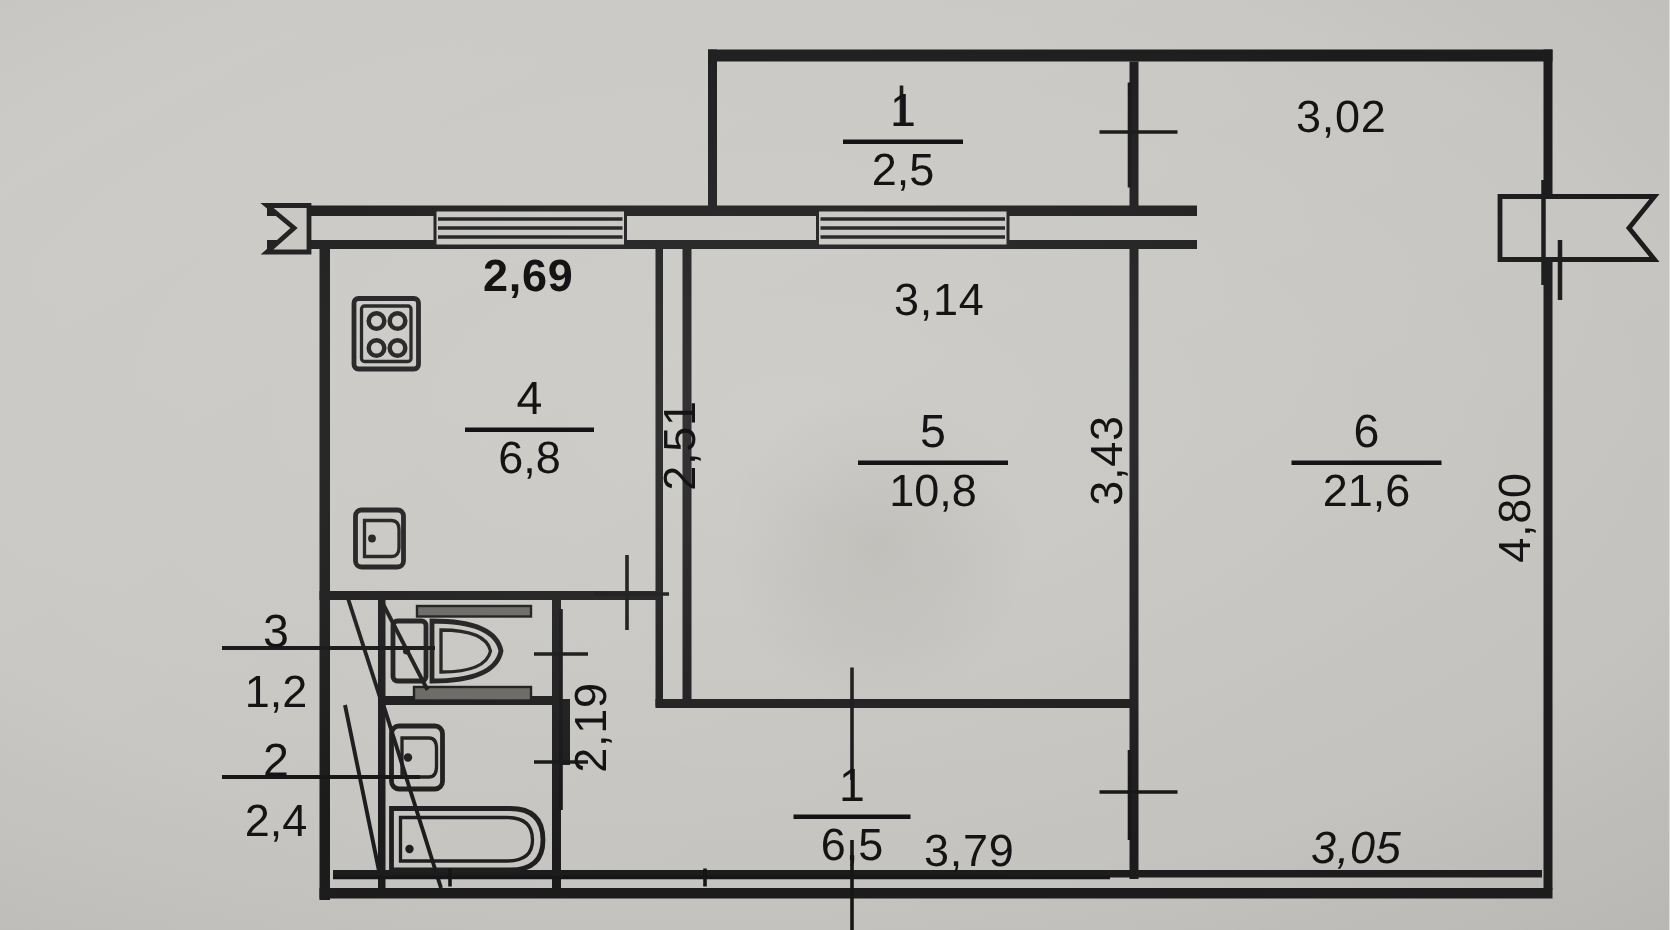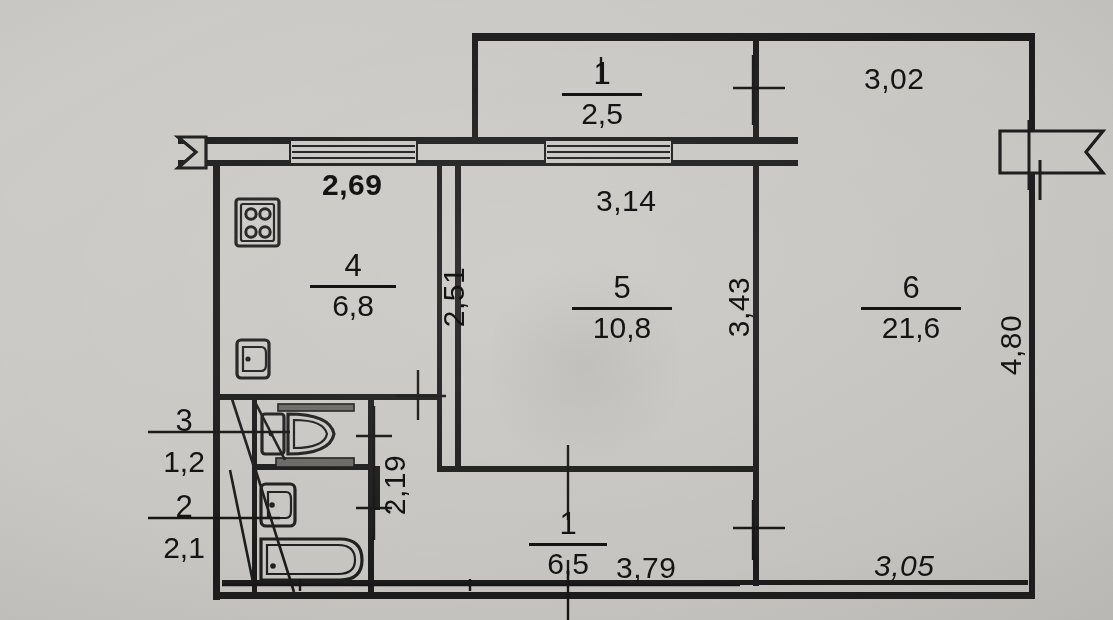--- a/index.html
+++ b/index.html
@@ -273,21 +273,21 @@
 
   <div class="room-label" style="left:148px; top:405px; width:72px;">
     <span class="num">3</span>
     <span class="rule" style="width:0px; height:0;"></span>
     <span class="area" style="padding-top:5px;">1,2</span>
   </div>
 
   <div class="room-label" style="left:148px; top:491px; width:72px;">
     <span class="num">2</span>
     <span class="rule" style="width:0px; height:0;"></span>
-    <span class="area" style="padding-top:5px;">2,1</span>
+    <span class="area" style="padding-top:5px;">2,4</span>
   </div>
 
   <div class="lbl dim-text rot-90" style="left:352px; top:470px; width:86px; text-align:center;">2,19</div>
 
   <div class="room-label" style="left:524px; top:508px; width:88px;">
     <span class="num">1</span>
     <span class="rule" style="width:78px;"></span>
     <span class="area">6,5</span>
   </div>
 

